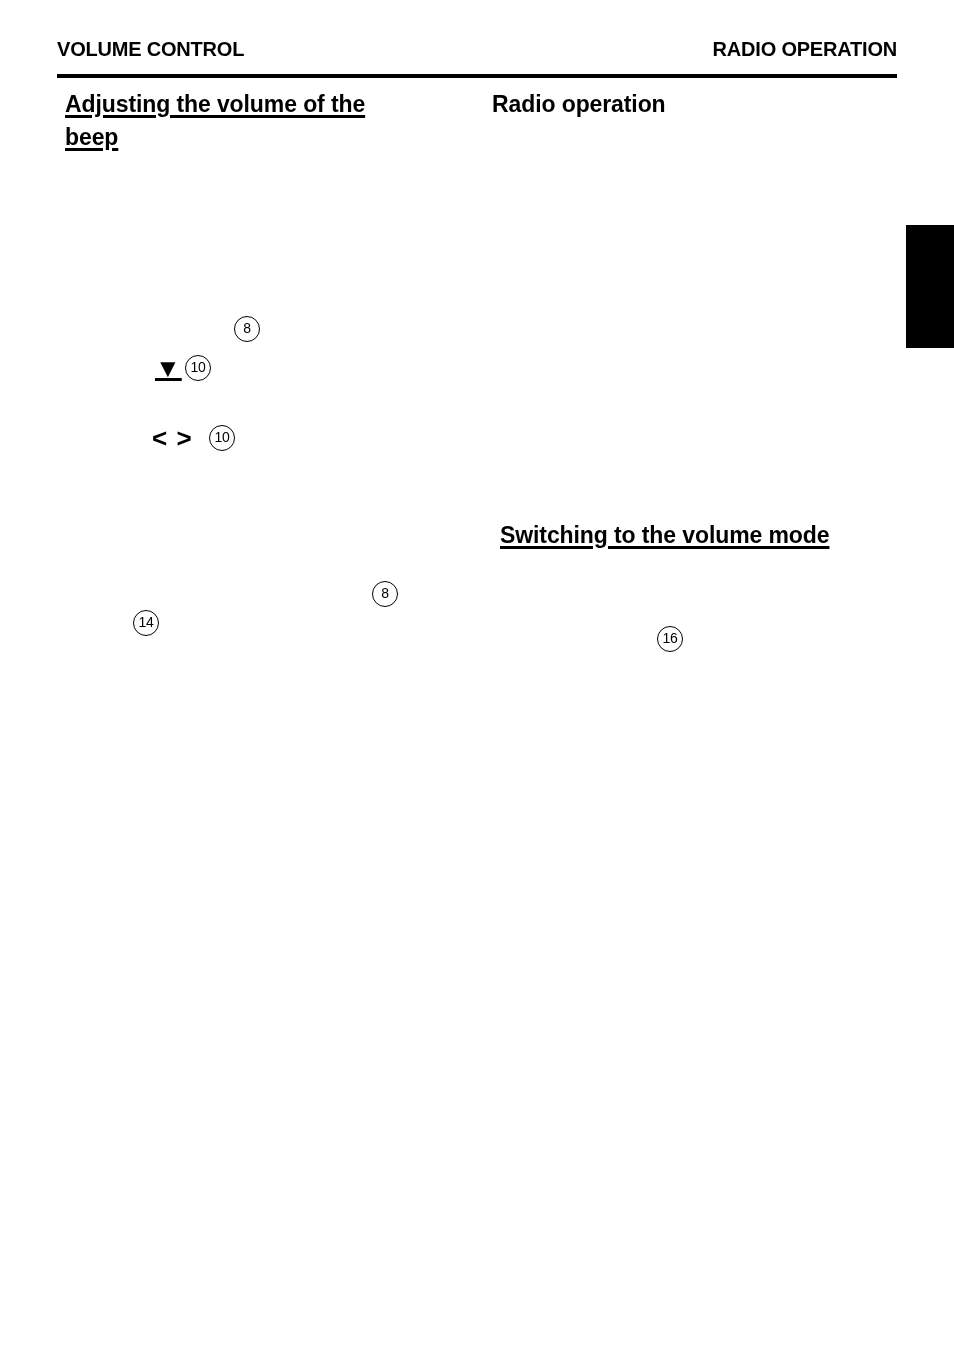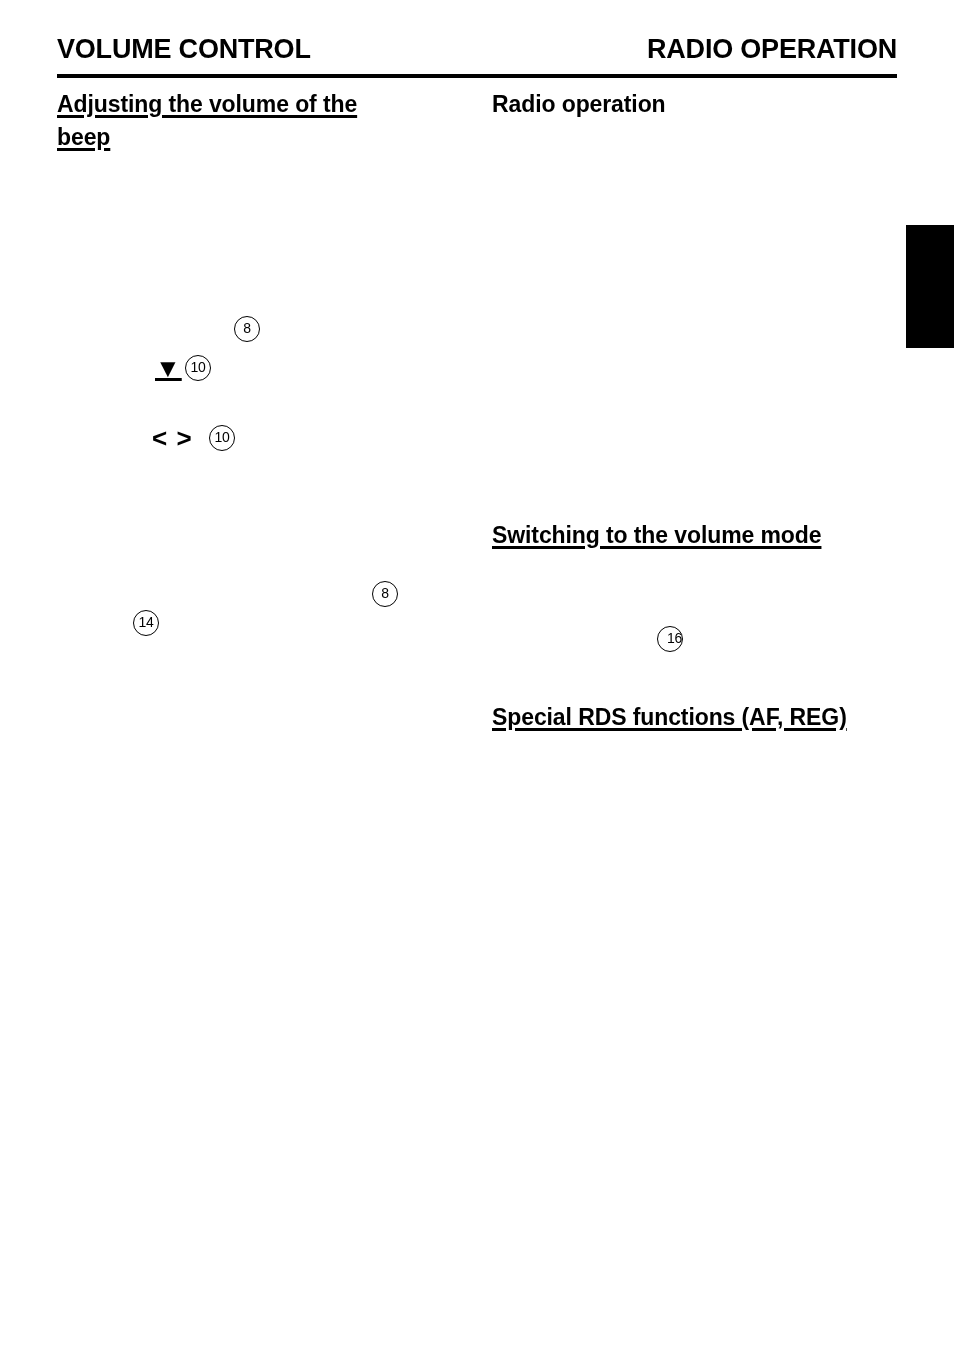--- a/index.html
+++ b/index.html
@@ -19,21 +19,21 @@
     width: 954px;
     height: 1349px;
     background: #ffffff;
     overflow: hidden;
   }
 
   
   .running-head {
     position: absolute;
     top: 30px;
-    font-size: 27px;
+    font-size: 20px;
     font-weight: bold;
     letter-spacing: -0.2px;
     line-height: 38px;
     white-space: nowrap;
   }
   #head-left  { left: 57px; }
   #head-right { left: 897px; transform: translateX(-100%); text-align: right; }
 
   .header-rule {
     position: absolute;
@@ -59,20 +59,21 @@
     font-weight: bold;
     line-height: 33px;
     letter-spacing: -0.1px;
     margin: 0;
   }
   .heading.underlined {
     text-decoration: underline;
     text-decoration-thickness: 2.5px;
     text-underline-offset: 3px;
     text-decoration-skip-ink: auto;
+    margin-left: 8px;
   }
 
   
   .callout {
     position: absolute;
     width: 26px;
     height: 26px;
     border: 1.4px solid #000000;
     border-radius: 50%;
     box-sizing: border-box;
@@ -184,18 +185,17 @@
   <div class="callout" style="left:372px; top:581px;">8</div>
 
   <div class="callout" style="left:133px; top:610px;">14</div>
 
   <div class="column" id="col-right">
     <h2 class="heading">Radio operation</h2>
   </div>
 
   <h3 class="heading underlined" style="position:absolute; left:492px; top:519px; width:406px;">Switching to the volume mode</h3>
 
-  <div class="callout" style="left:657px; top:626px;text-align:right;">16</div>
-
-  <h3 class="heading underlined" style="position:absolute; left:492px; top:701px; width:420px;">Special RDS functions (AF, REG)</h3>
+  <div class="callout" style="left:657px; top:626px;">16</div>
+
 
 
 </div>
 
 </body></html>

